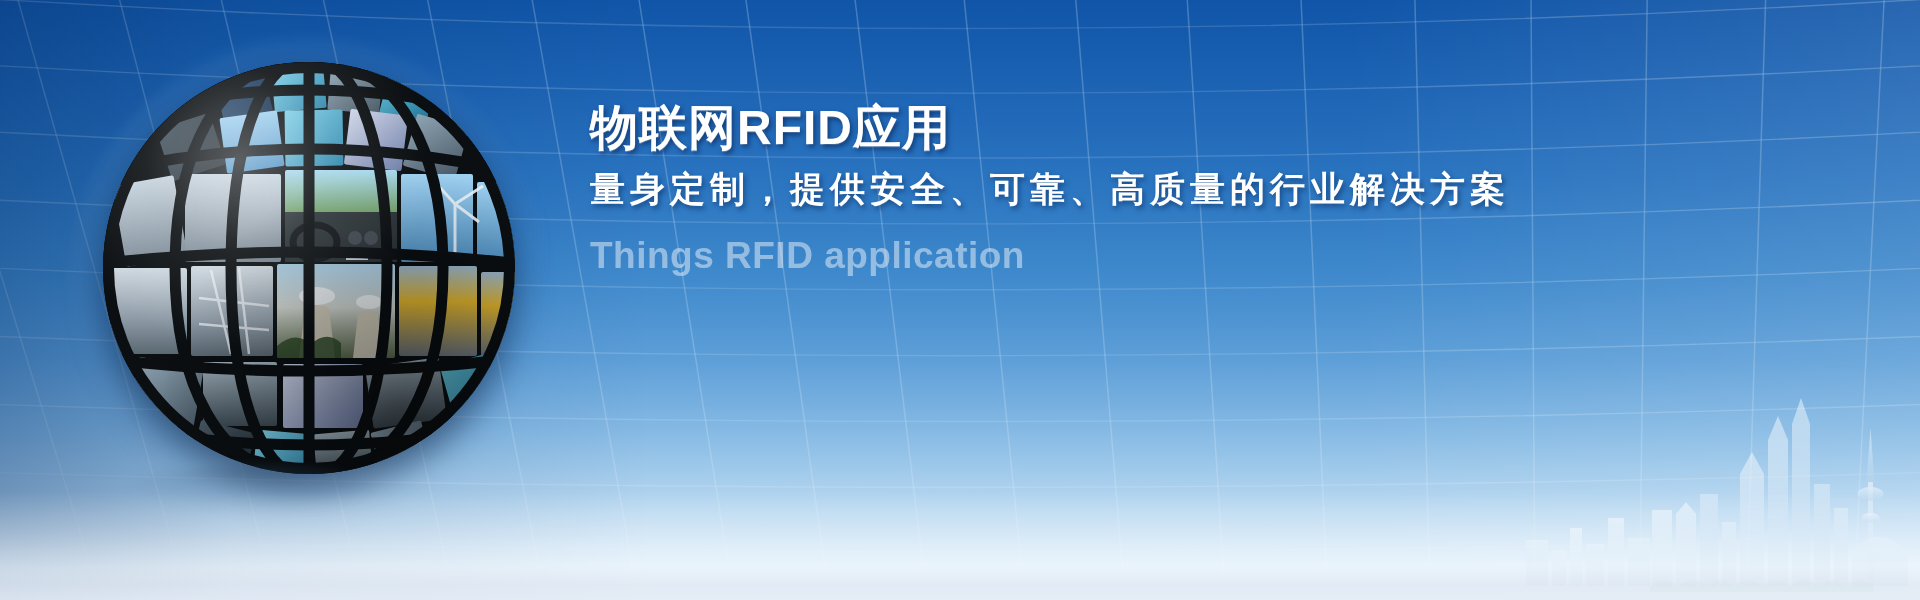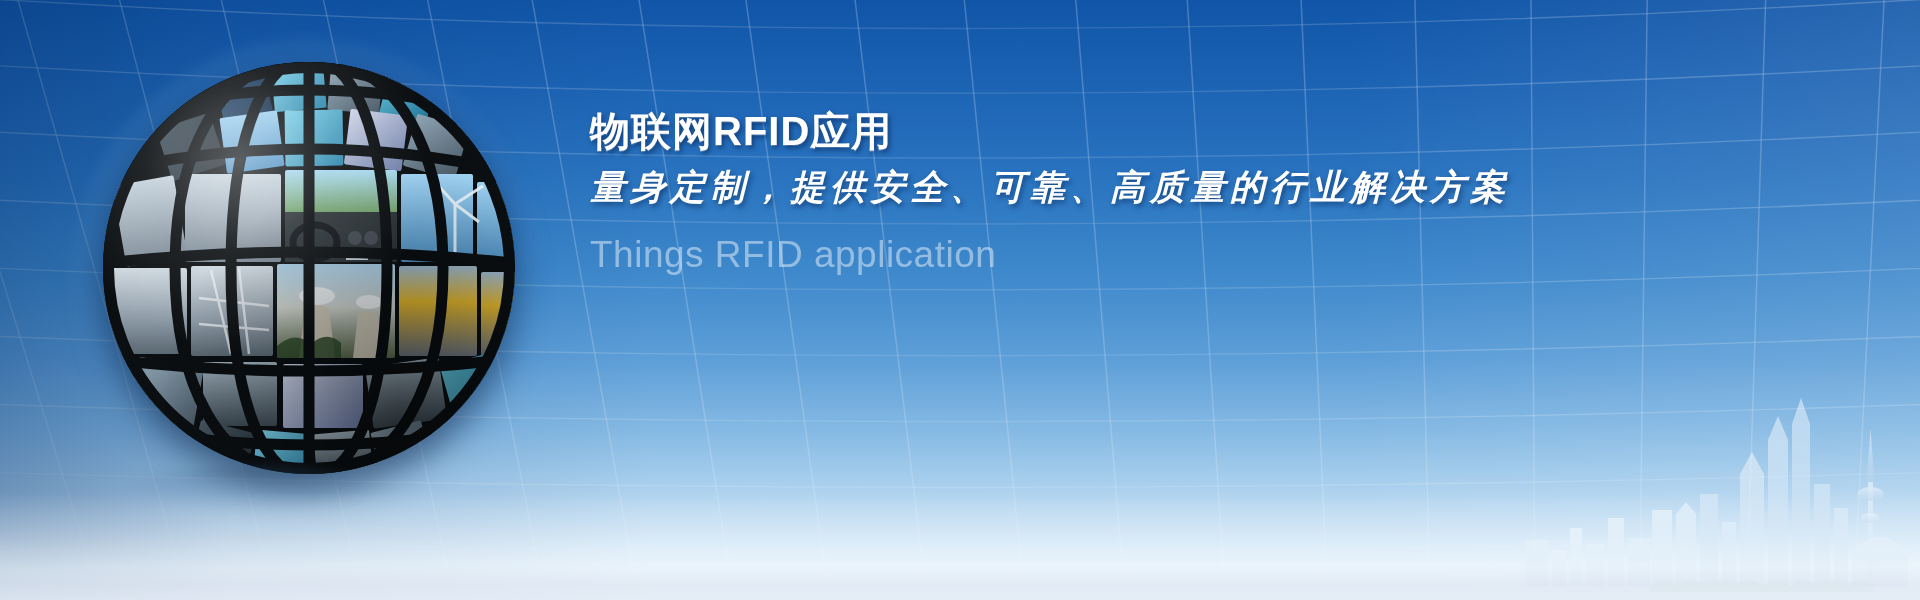--- a/index.html
+++ b/index.html
@@ -104,45 +104,44 @@
   }
 
   
   .copy {
     position: absolute;
     left: 590px;
     top: 96px;
     width: 1160px;
   }
   .title-cn {
-    font-size: 40px;
+    font-size: 48px;
     font-weight: 700;
     color: #ffffff;
     letter-spacing: 1px;
     line-height: 1.18;
-    margin: 12px 0 10px 0;
+    margin: 4px 0 10px 0;
     text-shadow: 2px 3px 5px rgba(8,40,90,0.70),
                  0 1px 0 rgba(255,255,255,0.4);
     white-space: nowrap;
   }
   .subtitle-cn {
     font-size: 35px;
     font-weight: 600;
-    font-style: italic;
     color: #ffffff;
     letter-spacing: 5px;
     line-height: 1.25;
     margin: 0 0 24px 0;
     font-family: "DejaVu Serif", "Liberation Serif", serif;
     text-shadow: 2px 3px 5px rgba(10,45,95,0.62);
     white-space: nowrap;
   }
   .title-en {
     font-size: 37px;
-    font-weight: 400;
+    font-weight: 700;
     color: rgba(255,255,255,0.46);
     letter-spacing: .5px;
     line-height: 1.2;
     margin: 4px 0 6px 0;
     white-space: nowrap;
   }
   .subtitle-en {
     font-size: 25px;
     font-weight: 400;
     color: rgba(255,255,255,0.58);

